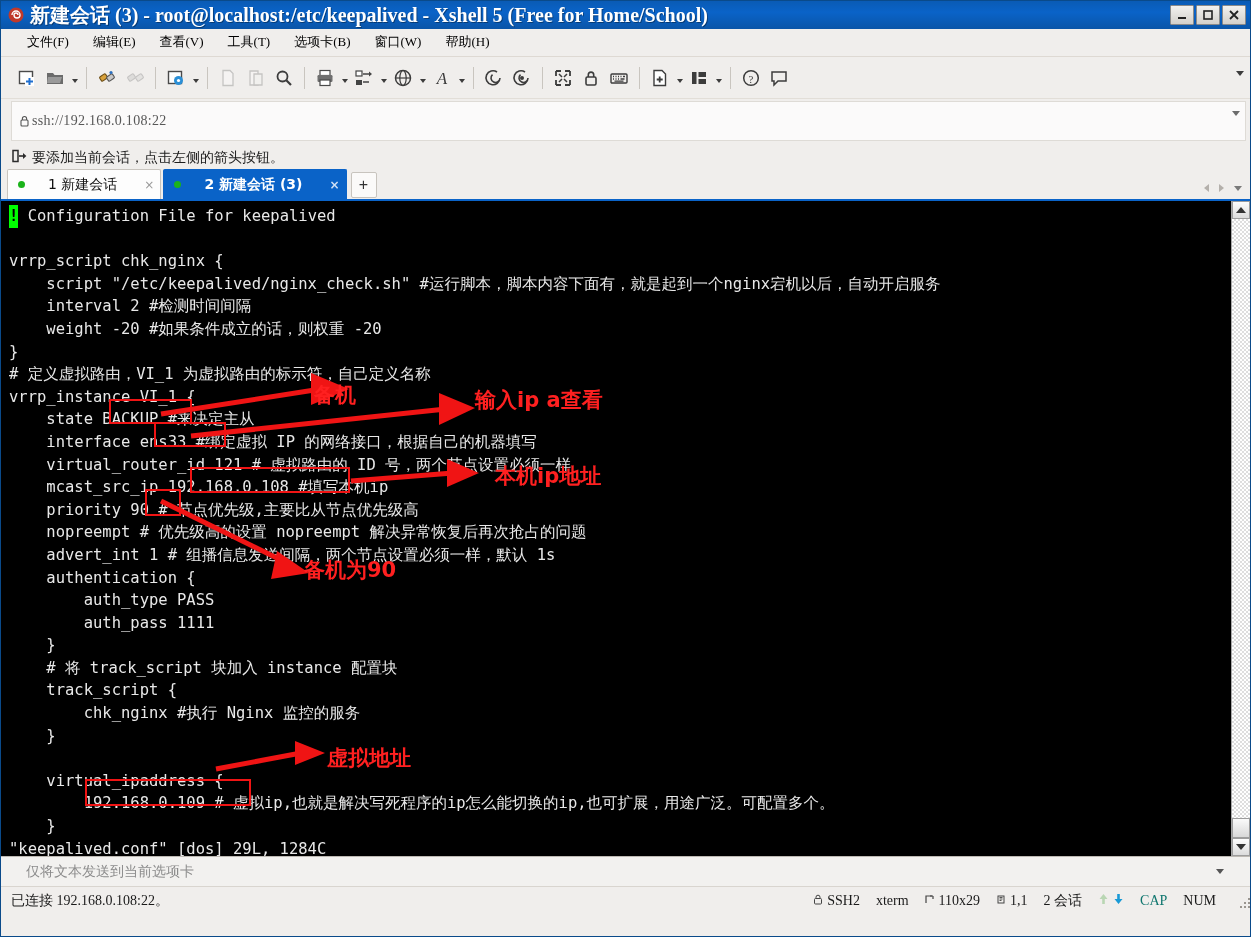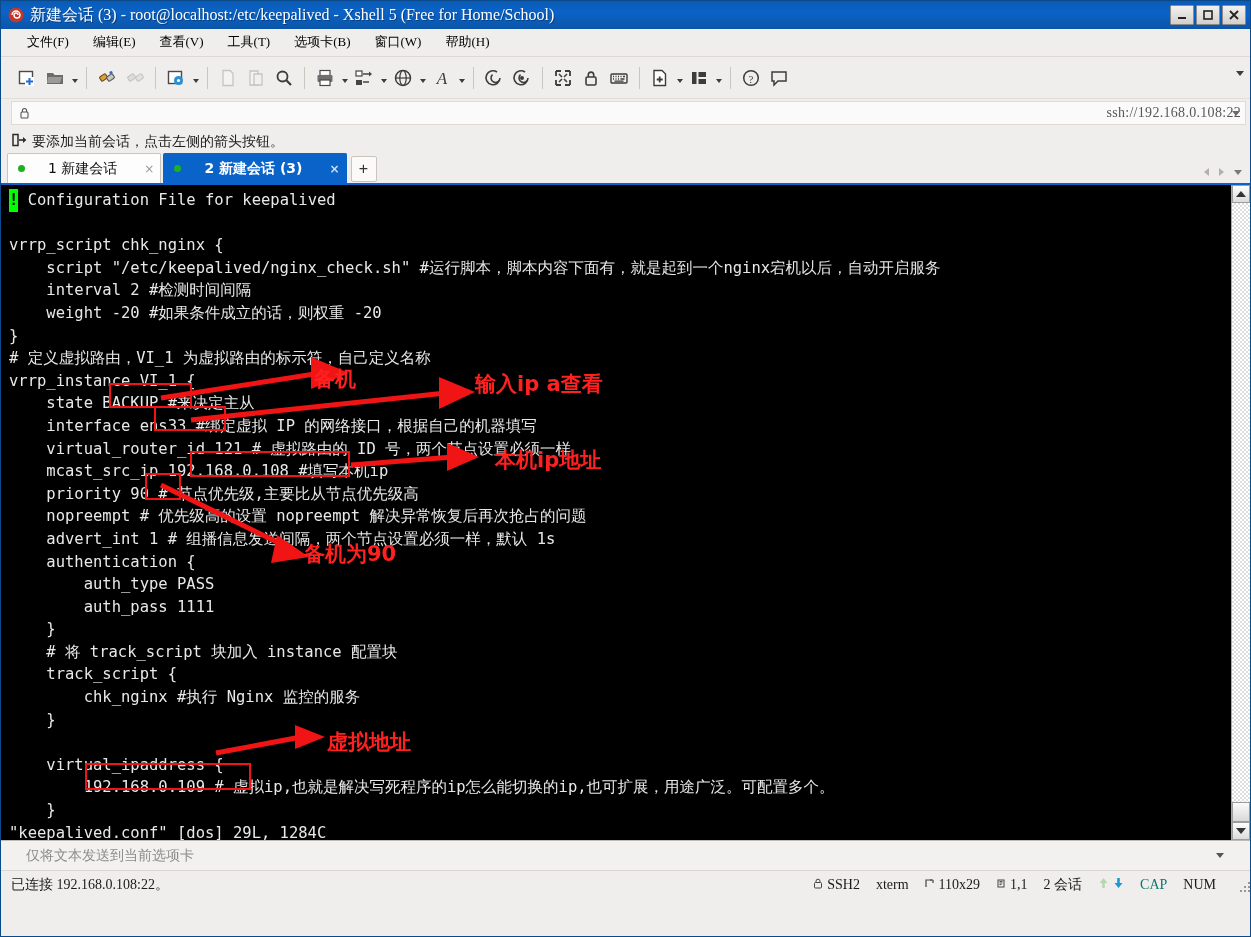--- a/index.html
+++ b/index.html
@@ -18,21 +18,21 @@
     height:28px;
     background:linear-gradient(180deg,#0a5bb5 0%, #0a63c8 40%, #0a55a8 100%);
     display:flex; align-items:center;
     padding-left:6px;
     color:#fff;
   }
   .tb-icon { width:18px; height:18px; margin-right:5px; position:relative; flex:0 0 auto; }
   .tb-icon svg { display:block; }
   .tb-title {
     font-family:"Liberation Serif", serif;
-    font-size:16px; font-weight:normal;
+    font-size:20px; font-weight:bold;
     white-space:nowrap; letter-spacing:0px;
     text-shadow:1px 1px 0 rgba(0,0,0,.35);
     text-align:right;
   }
   .tb-spacer { flex:1 1 auto; }
   .wbtns { display:flex; gap:2px; padding-right:4px; }
   .wbtn {
     width:24px; height:20px;
     background:linear-gradient(180deg,#f2f1ef,#d3d0cb);
     border:1px solid #8a8a8a; border-radius:1px;
@@ -72,25 +72,24 @@
     border-left:3.5px solid transparent; border-right:3.5px solid transparent;
     border-top:4px solid #3c3c3c;
   }
   .tsep { width:1px; height:22px; background:#c9c5bf; margin:0 6px; }
   .tb-overflow { position:absolute; right:6px; top:14px; }
   .tb-overflow i { display:block; width:0;height:0;
     border-left:4.5px solid transparent; border-right:4.5px solid transparent; border-top:5px solid #3c3c3c; }
 
   
   .addrbar {
-    height:24px; background:#fbfafa; margin:2px 4px 0 10px;
+    height:40px; background:#fbfafa; margin:2px 4px 0 10px;
     border:1px solid #dedbd6;
     display:flex; align-items:center; padding:0 4px;
     position:relative;
-    justify-content:space-between;
   }
   .addr-lock { width:16px; display:flex; align-items:center; justify-content:center; }
   .addr-text {
     font-family:"Liberation Serif", serif; font-size:14px; color:#575757;
     letter-spacing:.3px;
   }
   .addr-caret { position:absolute; right:5px; top:9px; }
   .addr-caret i { display:block; width:0;height:0;
     border-left:4px solid transparent; border-right:4px solid transparent; border-top:5px solid #6c6c6c; }
 

